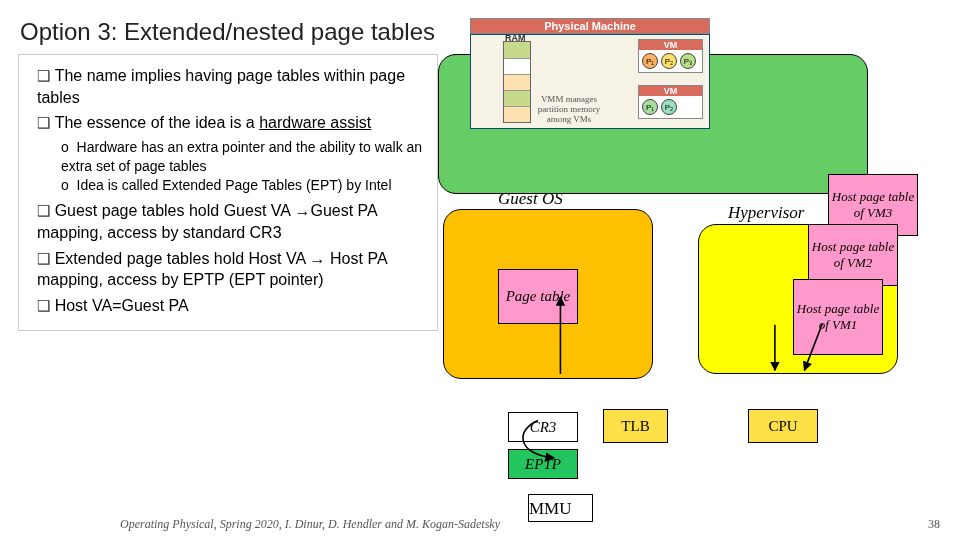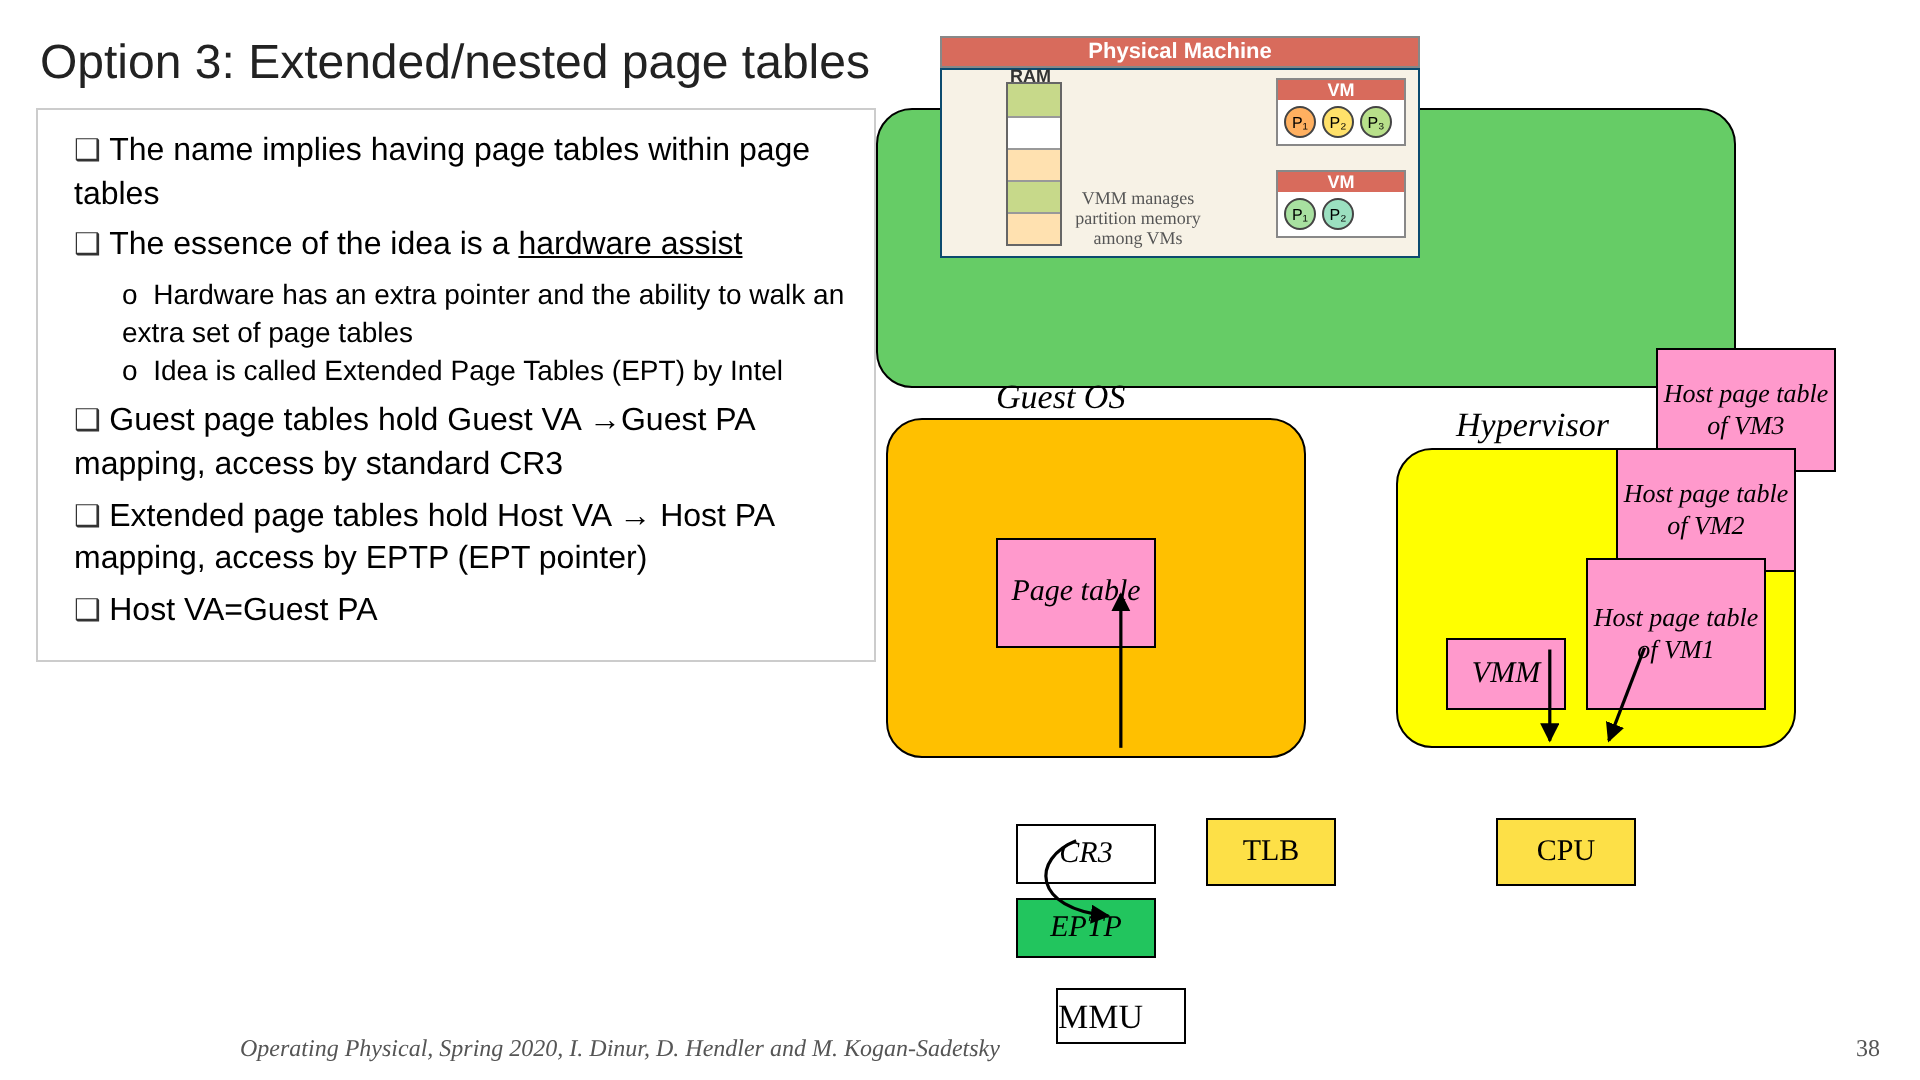--- a/index.html
+++ b/index.html
@@ -91,21 +91,20 @@
 
     <div class="box guest-os"></div>
     <div class="box hyperv"></div>
     <div class="cpu-bg"></div>
 
     <div class="label" style="left:60px; top:135px;">Guest OS</div>
     <div class="label" style="left:290px; top:125px;margin-top:24px;">Hypervisor</div>
 
     <div class="box ptbox" style="left:60px; top:215px; width:80px; height:55px;">Page table</div>
 
-    <div class="box ptbox" style="left:285px; top:265px; width:60px; height:36px;">VMM</div>
     <div class="box ptbox hostpt" style="left:390px; top:120px; width:90px; height:62px; font-size:13px;">Host page table of VM3</div>
     <div class="box ptbox hostpt" style="left:370px; top:170px; width:90px; height:62px; font-size:13px;">Host page table of VM2</div>
     <div class="box ptbox hostpt" style="left:355px; top:225px; width:90px; height:76px; font-size:13px;">Host page table of VM1</div>
 
     <div class="box cr3" style="left:70px; top:358px; width:70px; height:30px; background:#fff;">CR3</div>
     <div class="box" style="left:70px; top:395px; width:70px; height:30px; background:#22c55e; font-style:italic;">EPTP</div>
     <div class="box bluebox" style="left:165px; top:355px; width:65px; height:34px; font-style:normal;">TLB</div>
     <div class="box bluebox" style="left:310px; top:355px; width:70px; height:34px; font-style:normal;">CPU</div>
     <div class="mmu" style="position:absolute; left:90px; top:440px; width:65px; height:28px; line-height:28px;">MMU</div>
 

